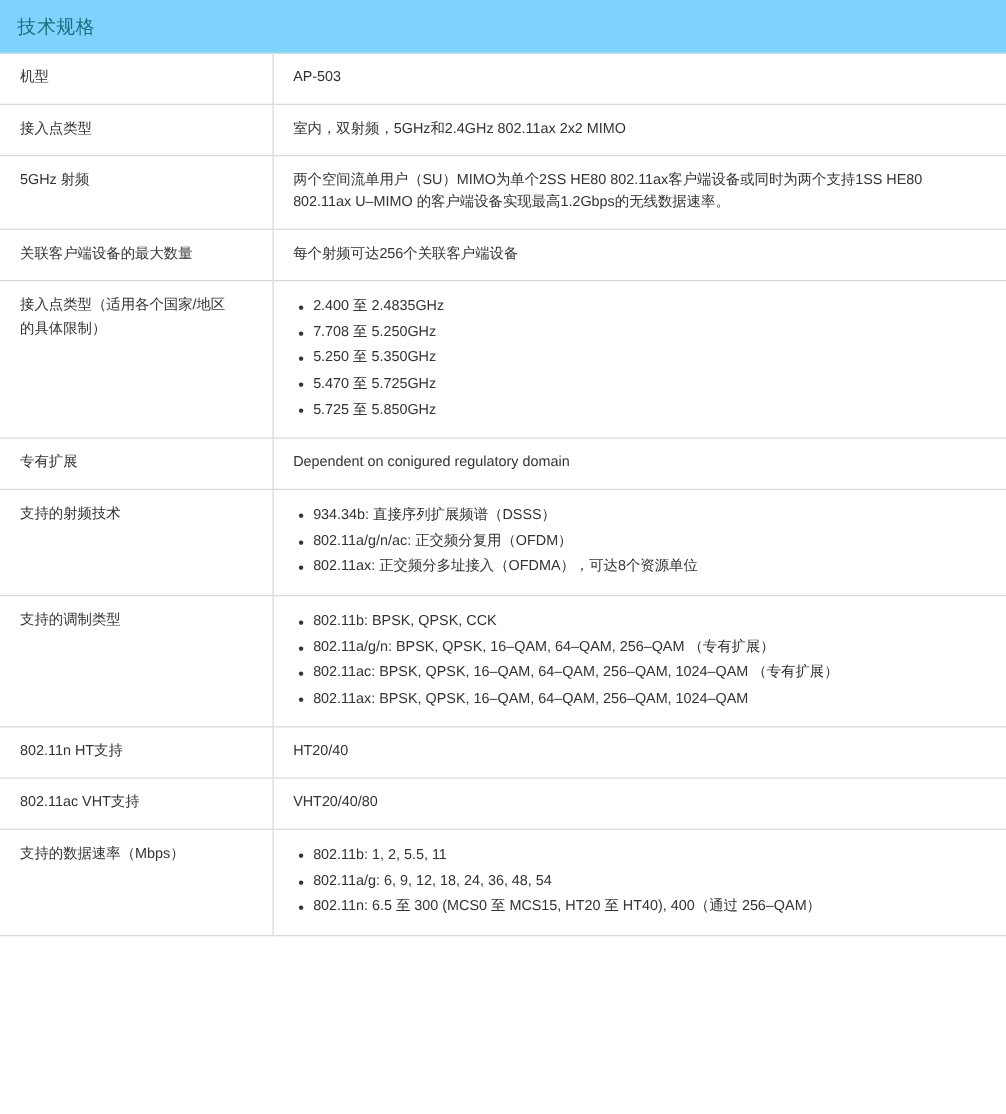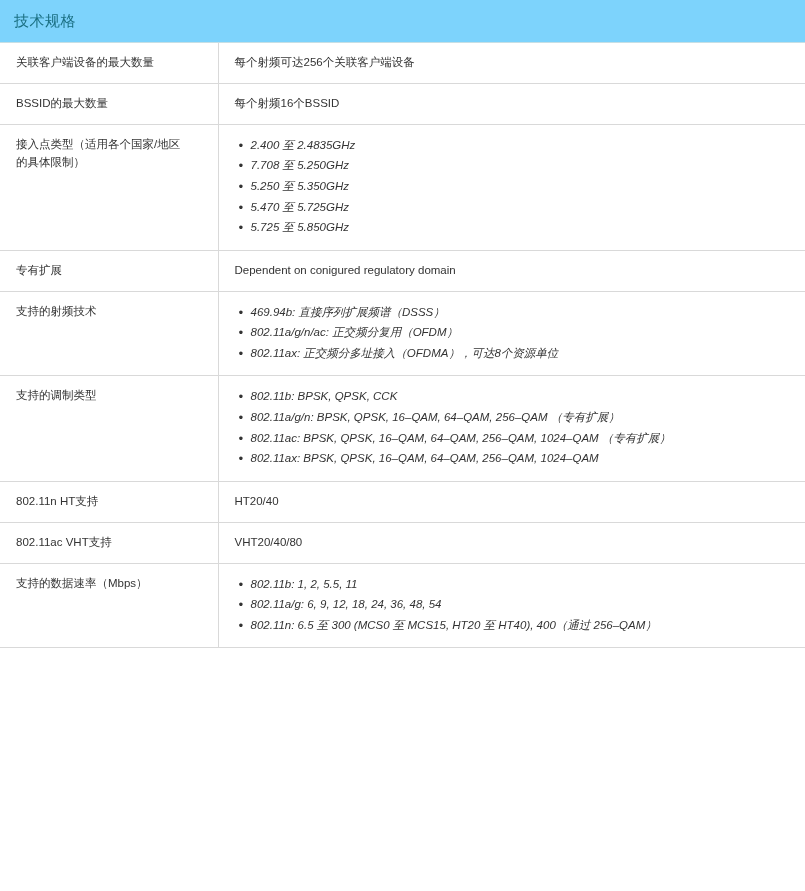--- a/index.html
+++ b/index.html
@@ -50,21 +50,20 @@
 
   ul.bullets {
     margin: 0;
     padding: 0 0 0 16px;
     list-style: none;
   }
   ul.bullets li {
     position: relative;
     padding: 0 0 2px 0;
     line-height: 1.62;
-    font-style: italic;
   }
   ul.bullets li:before {
     content: "\2022";
     position: absolute;
     left: -12px;
     top: -1px;
     font-size: 13px;
     color: #333;
   }
   .plain-line { display: block; }
@@ -80,26 +79,37 @@
   </colgroup>
   <thead>
     <tr class="title-row">
       <td colspan="2">
         <span class="title-text">技术规格</span>
       </td>
     </tr>
   </thead>
   <tbody id="spec-body">
       <tr>
+        <td class="label-cell"><span>机型</span></td>
+        <td class="value-cell"><span>AP-503</span></td>
+      </tr>
+      <tr>
+        <td class="label-cell"><span>接入点类型</span></td>
+        <td class="value-cell"><span>室内，双射频，5GHz和2.4GHz 802.11ax 2x2 MIMO</span></td>
+      </tr>
+      <tr>
+        <td class="label-cell"><span>5GHz 射频</span></td>
+        <td class="value-cell">
+          <span class="plain-line">两个空间流单用户（SU）MIMO为单个2SS HE80 802.11ax客户端设备或同时为两个支持1SS HE80</span>
+          <span class="plain-line">802.11ax U–MIMO 的客户端设备实现最高1.2Gbps的无线数据速率。</span>
+        </td>
+      </tr>
+      <tr>
         <td class="label-cell"><span>关联客户端设备的最大数量</span></td>
         <td class="value-cell"><span>每个射频可达256个关联客户端设备</span></td>
-      </tr>
-      <tr>
-        <td class="label-cell"><span>BSSID的最大数量</span></td>
-        <td class="value-cell"><span>每个射频16个BSSID</span></td>
       </tr>
       <tr>
         <td class="label-cell">
           <span class="plain-line">接入点类型（适用各个国家/地区</span>
           <span class="plain-line">的具体限制）</span>
         </td>
         <td class="value-cell">
           <ul class="bullets">
             <li>2.400 至 2.4835GHz</li>
             <li>7.708 至 5.250GHz</li>
@@ -110,21 +120,21 @@
         </td>
       </tr>
       <tr>
         <td class="label-cell"><span>专有扩展</span></td>
         <td class="value-cell"><span>Dependent on conigured regulatory domain</span></td>
       </tr>
       <tr>
         <td class="label-cell"><span>支持的射频技术</span></td>
         <td class="value-cell">
           <ul class="bullets">
-            <li>469.94b: 直接序列扩展频谱（DSSS）</li>
+            <li>934.34b: 直接序列扩展频谱（DSSS）</li>
             <li>802.11a/g/n/ac: 正交频分复用（OFDM）</li>
             <li>802.11ax: 正交频分多址接入（OFDMA），可达8个资源单位</li>
           </ul>
         </td>
       </tr>
       <tr>
         <td class="label-cell"><span>支持的调制类型</span></td>
         <td class="value-cell">
           <ul class="bullets">
             <li>802.11b: BPSK, QPSK, CCK</li>

